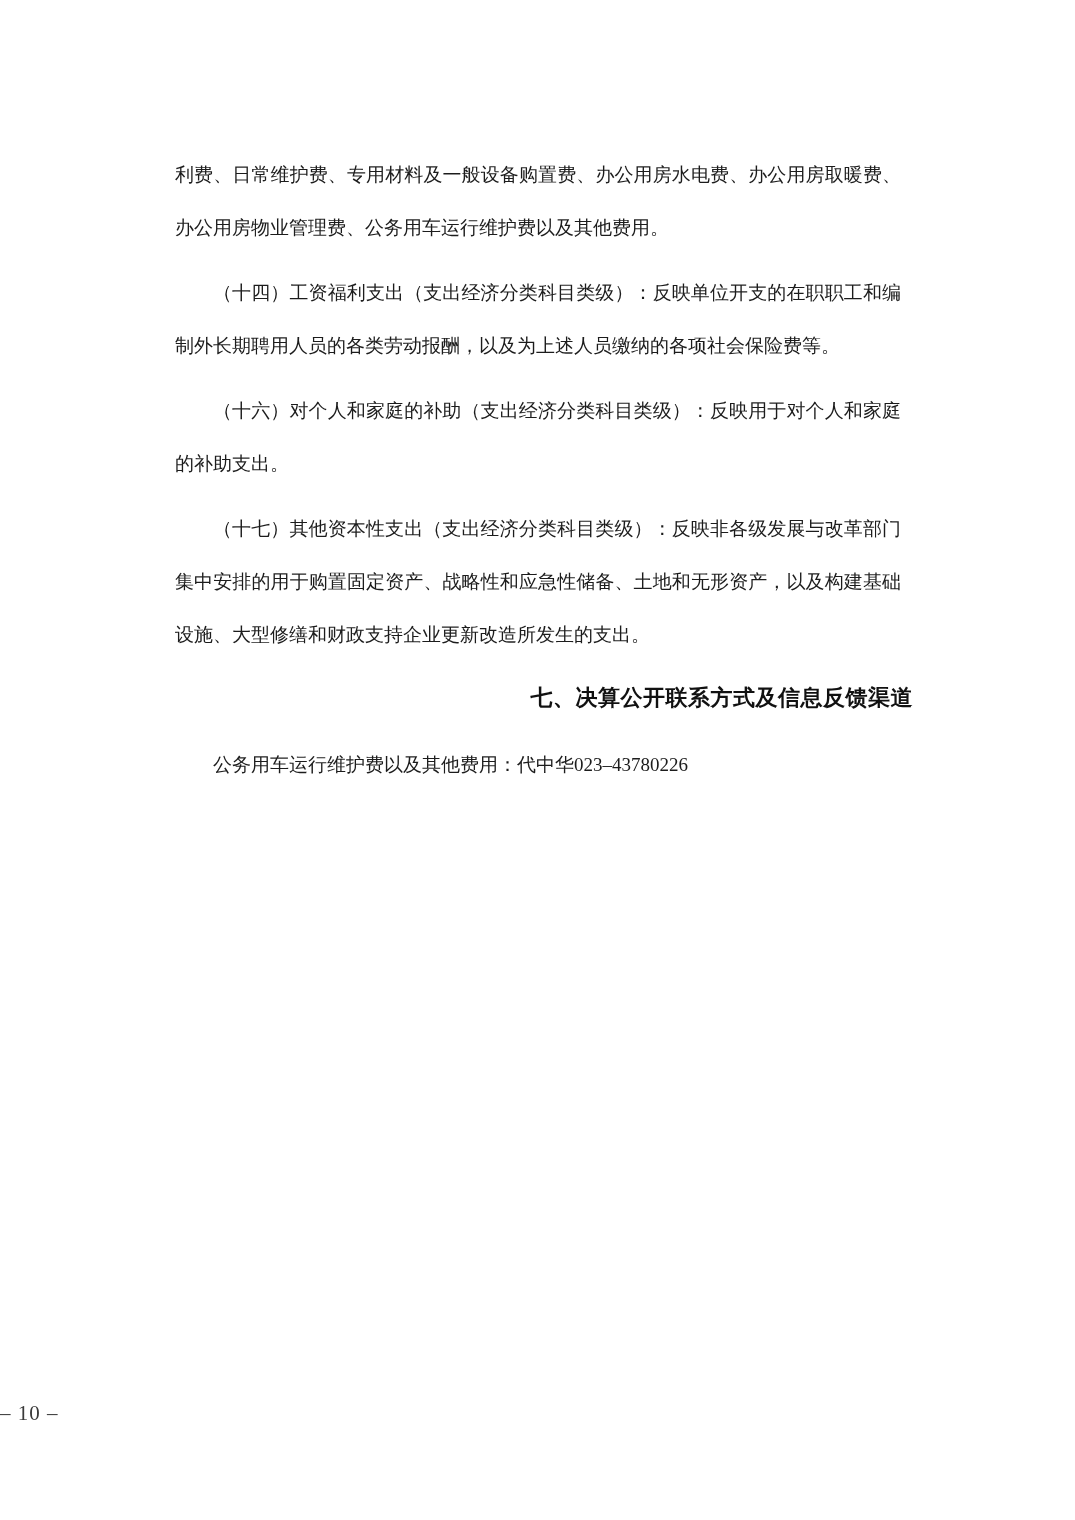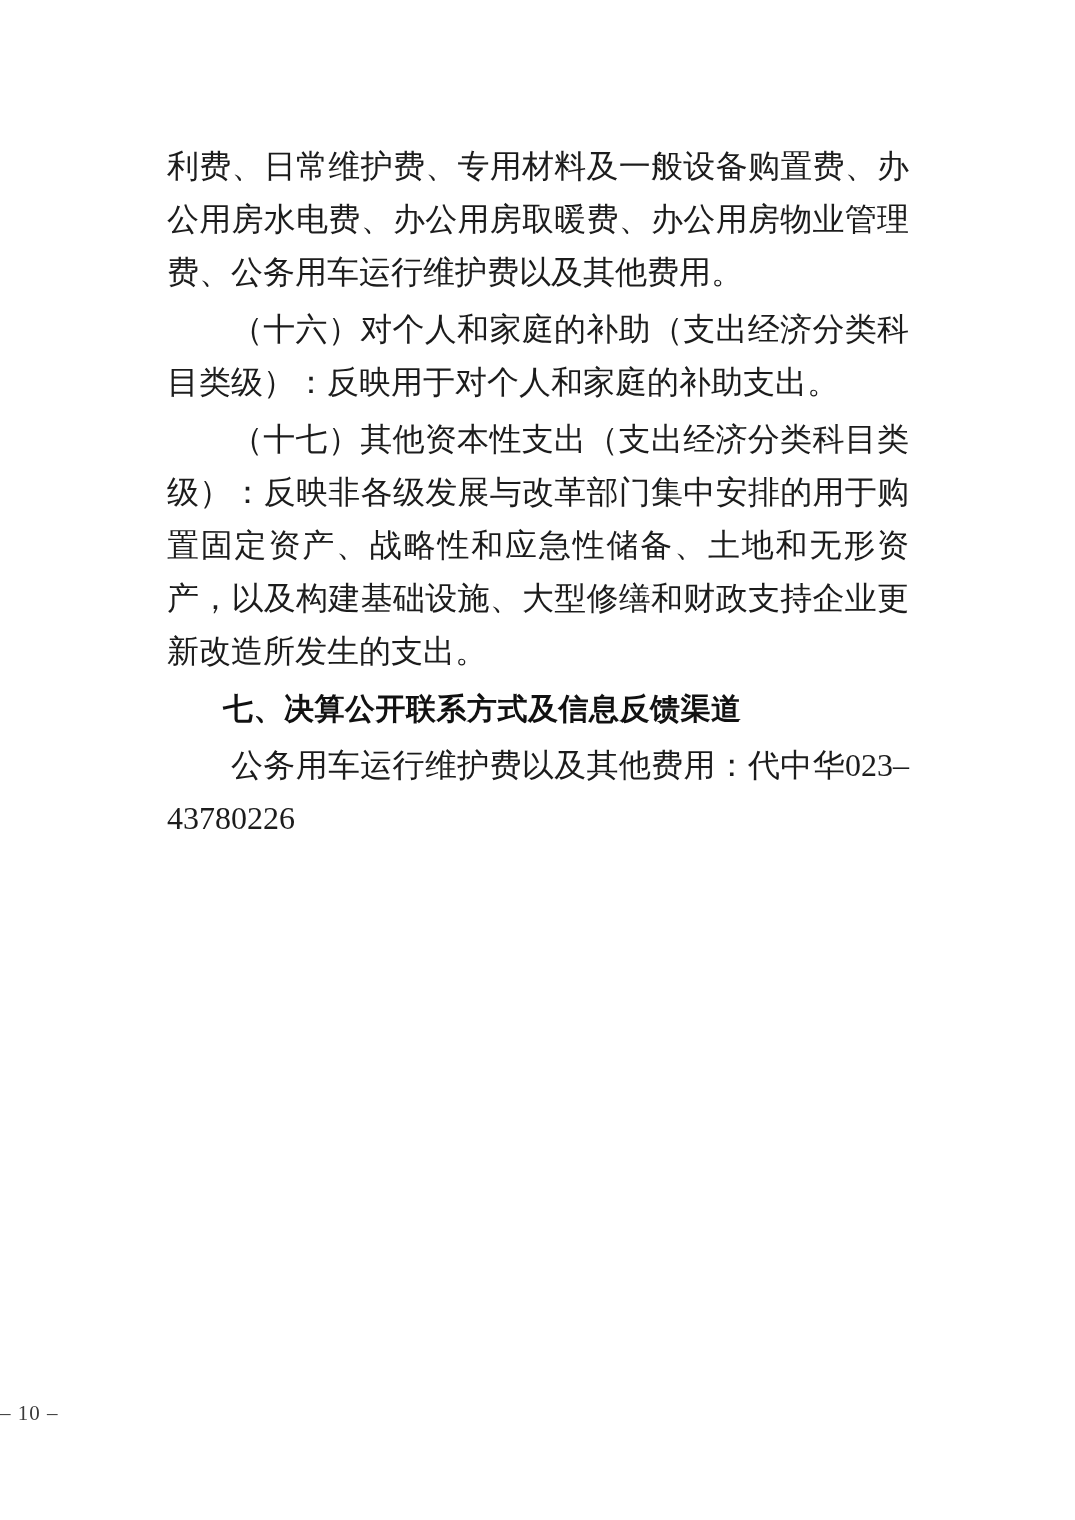--- a/index.html
+++ b/index.html
@@ -20,41 +20,42 @@
     inset: 0;
     background: #ffffff;
   }
   .content {
     position: absolute;
     left: 163px;
     top: 136px;
     width: 750px;
   }
   .para {
-    margin: 4px;
-    font-size: 32px;
+    margin: 12px;
+    font-size: 19px;
     line-height: 53px;
     text-align: justify;
     text-justify: inter-ideograph;
     text-indent: 2em;
     word-break: normal;
     overflow-wrap: break-word;
   }
   .para.no-indent {
     text-indent: 0;
   }
   .heading {
     margin: 0;
-    font-family: Liberation Serif, serif;
+    font-family: Liberation Mono, monospace;
     font-weight: 700;
-    font-size: 30px;
+    font-size: 22px;
     line-height: 53px;
     text-indent: 2em;
     letter-spacing: 0.5px;
     color: #111111;
+    text-align: right;
   }
   .phone {
     font-family: "Liberation Serif", "DejaVu Serif", serif;
   }
   .page-number {
     position: absolute;
     left: 0;
     top: 1398px;
     width: 100%;
     font-size: 21px;
@@ -65,20 +66,21 @@
   }
 </style>
 </head>
 <body>
 
 <div class="page">
   <div class="content">
 
     <p class="para no-indent">利费、日常维护费、专用材料及一般设备购置费、办公用房水电费、办公用房取暖费、办公用房物业管理费、公务用车运行维护费以及其他费用。</p>
 
+    <p class="para">（十四）工资福利支出（支出经济分类科目类级）：反映单位开支的在职职工和编制外长期聘用人员的各类劳动报酬，以及为上述人员缴纳的各项社会保险费等。</p>
 
 
     <p class="para">（十六）对个人和家庭的补助（支出经济分类科目类级）：反映用于对个人和家庭的补助支出。</p>
 
     <p class="para">（十七）其他资本性支出（支出经济分类科目类级）：反映非各级发展与改革部门集中安排的用于购置固定资产、战略性和应急性储备、土地和无形资产，以及构建基础设施、大型修缮和财政支持企业更新改造所发生的支出。</p>
 
     <h2 class="heading">七、决算公开联系方式及信息反馈渠道</h2>
 
     <p class="para"><span>公务用车运行维护费以及其他费用：代中华</span><span class="phone">023–43780226</span></p>
 

